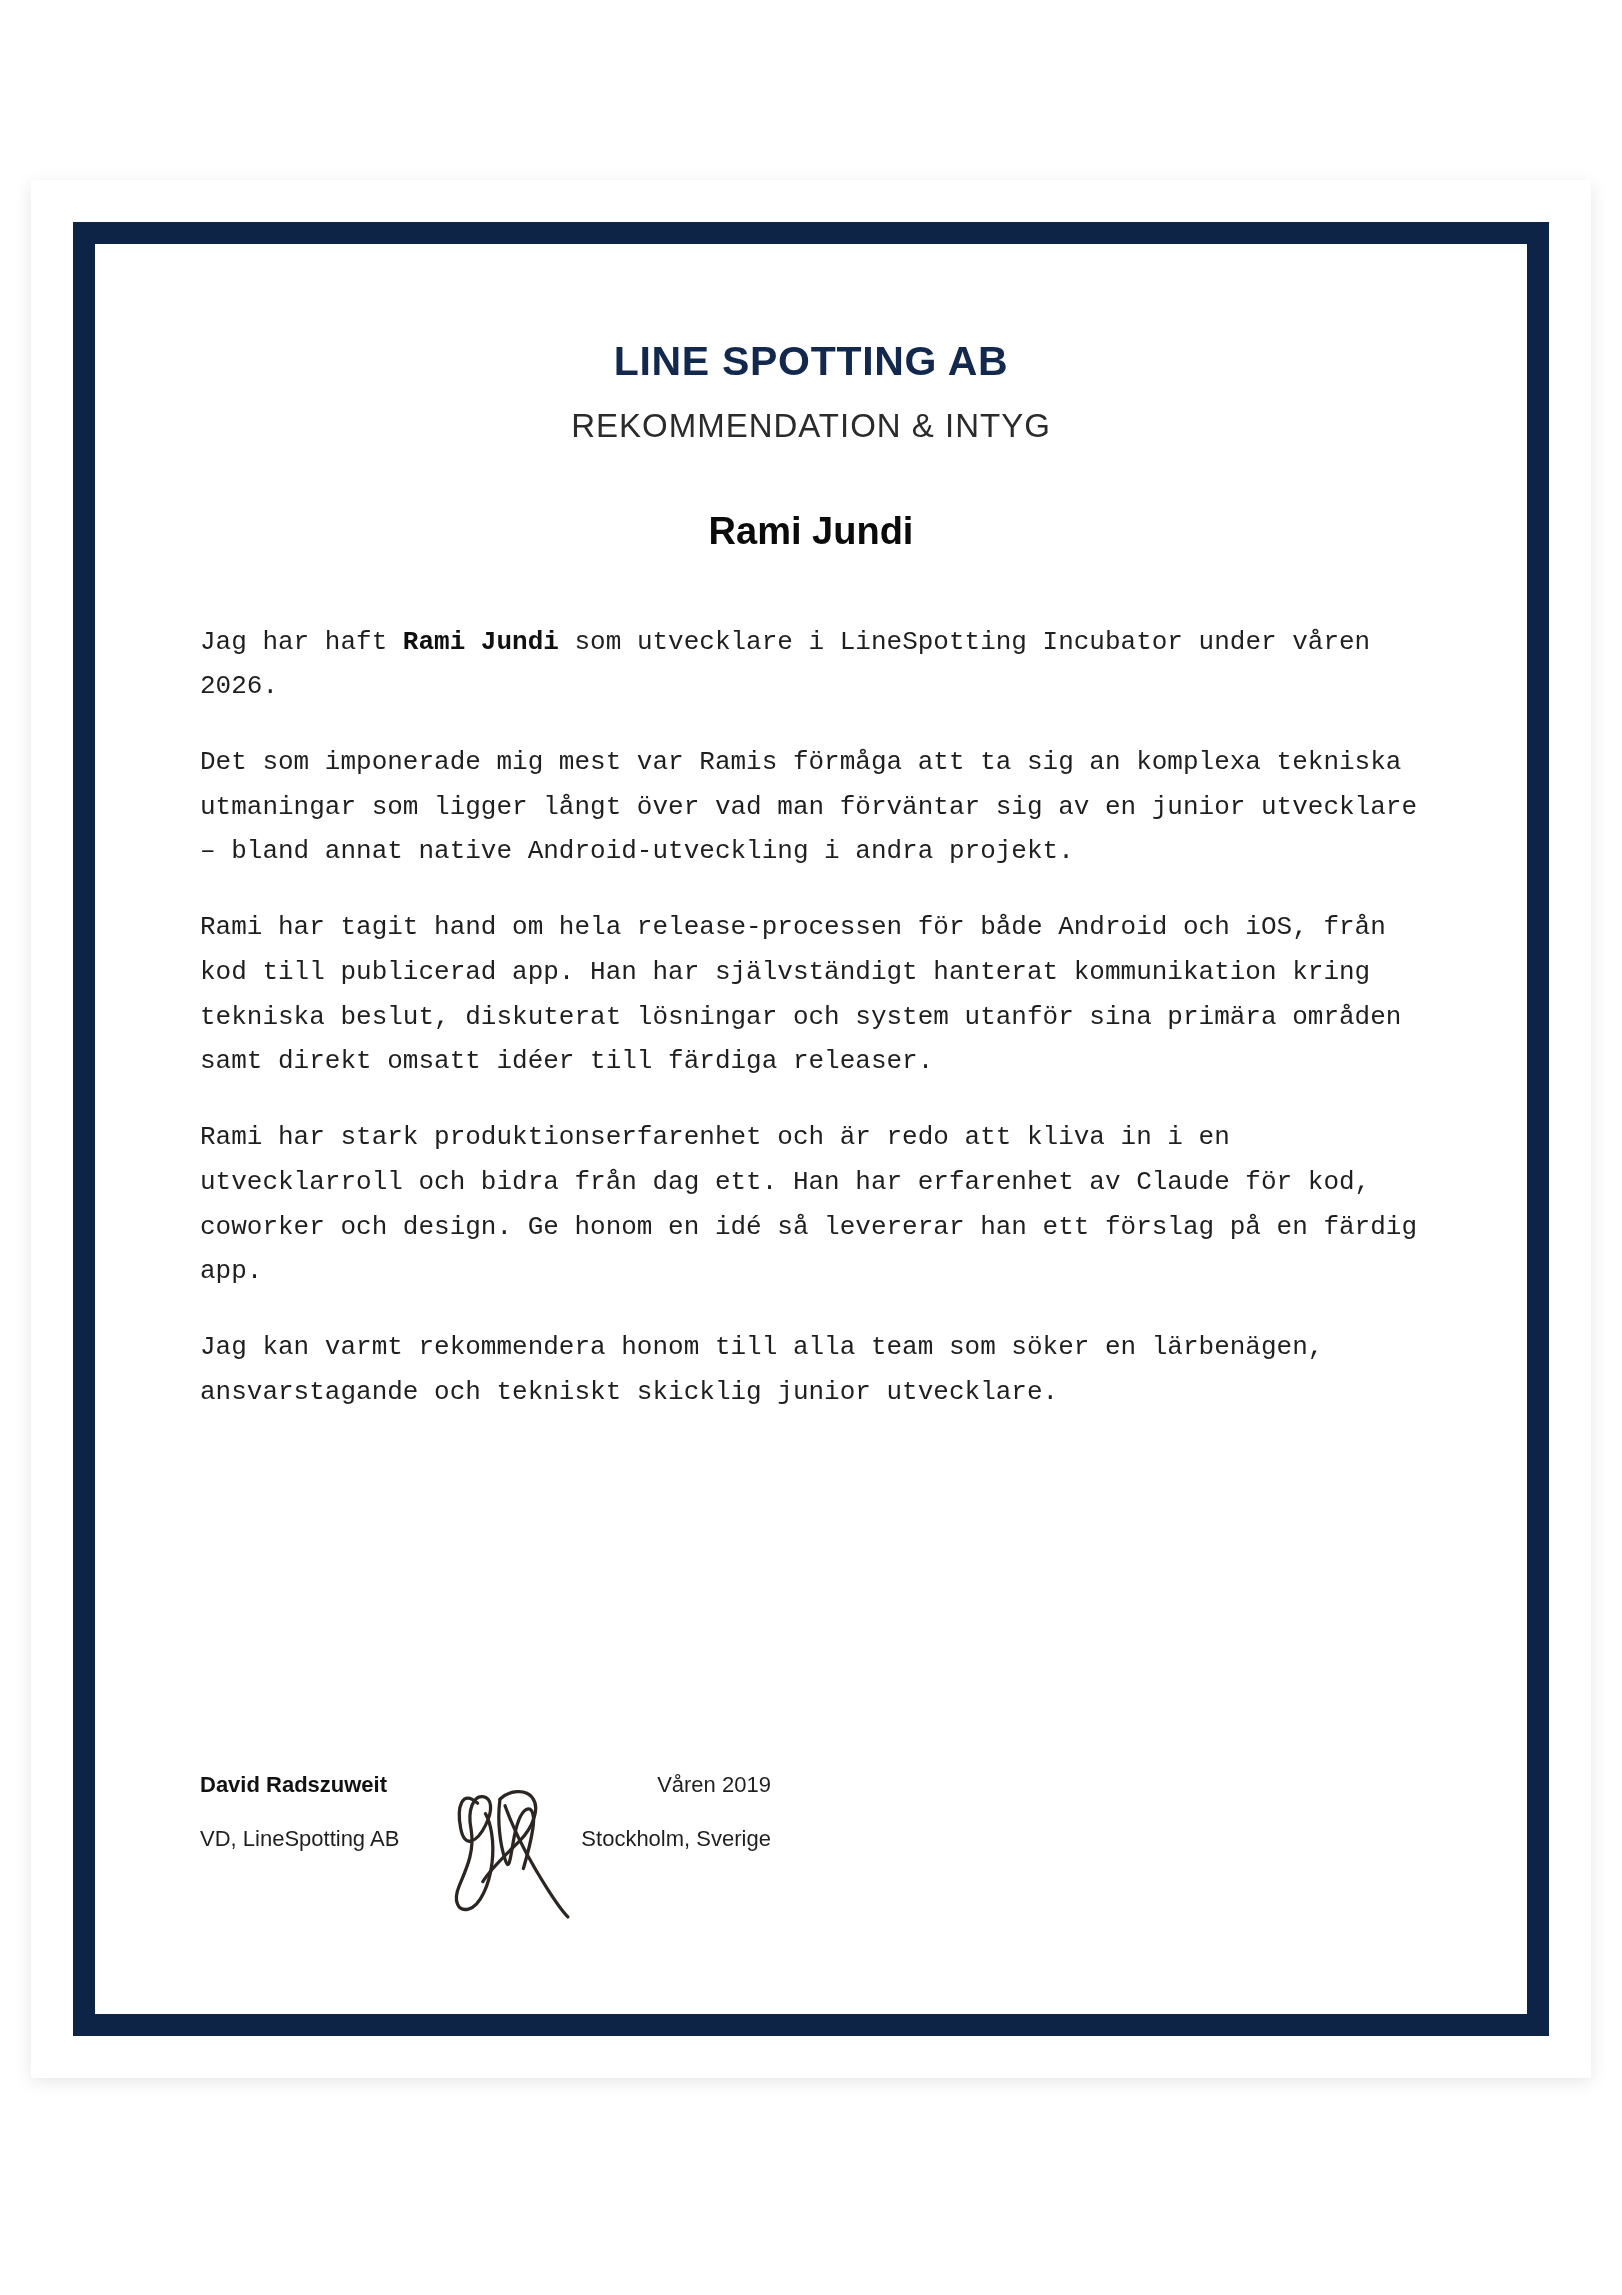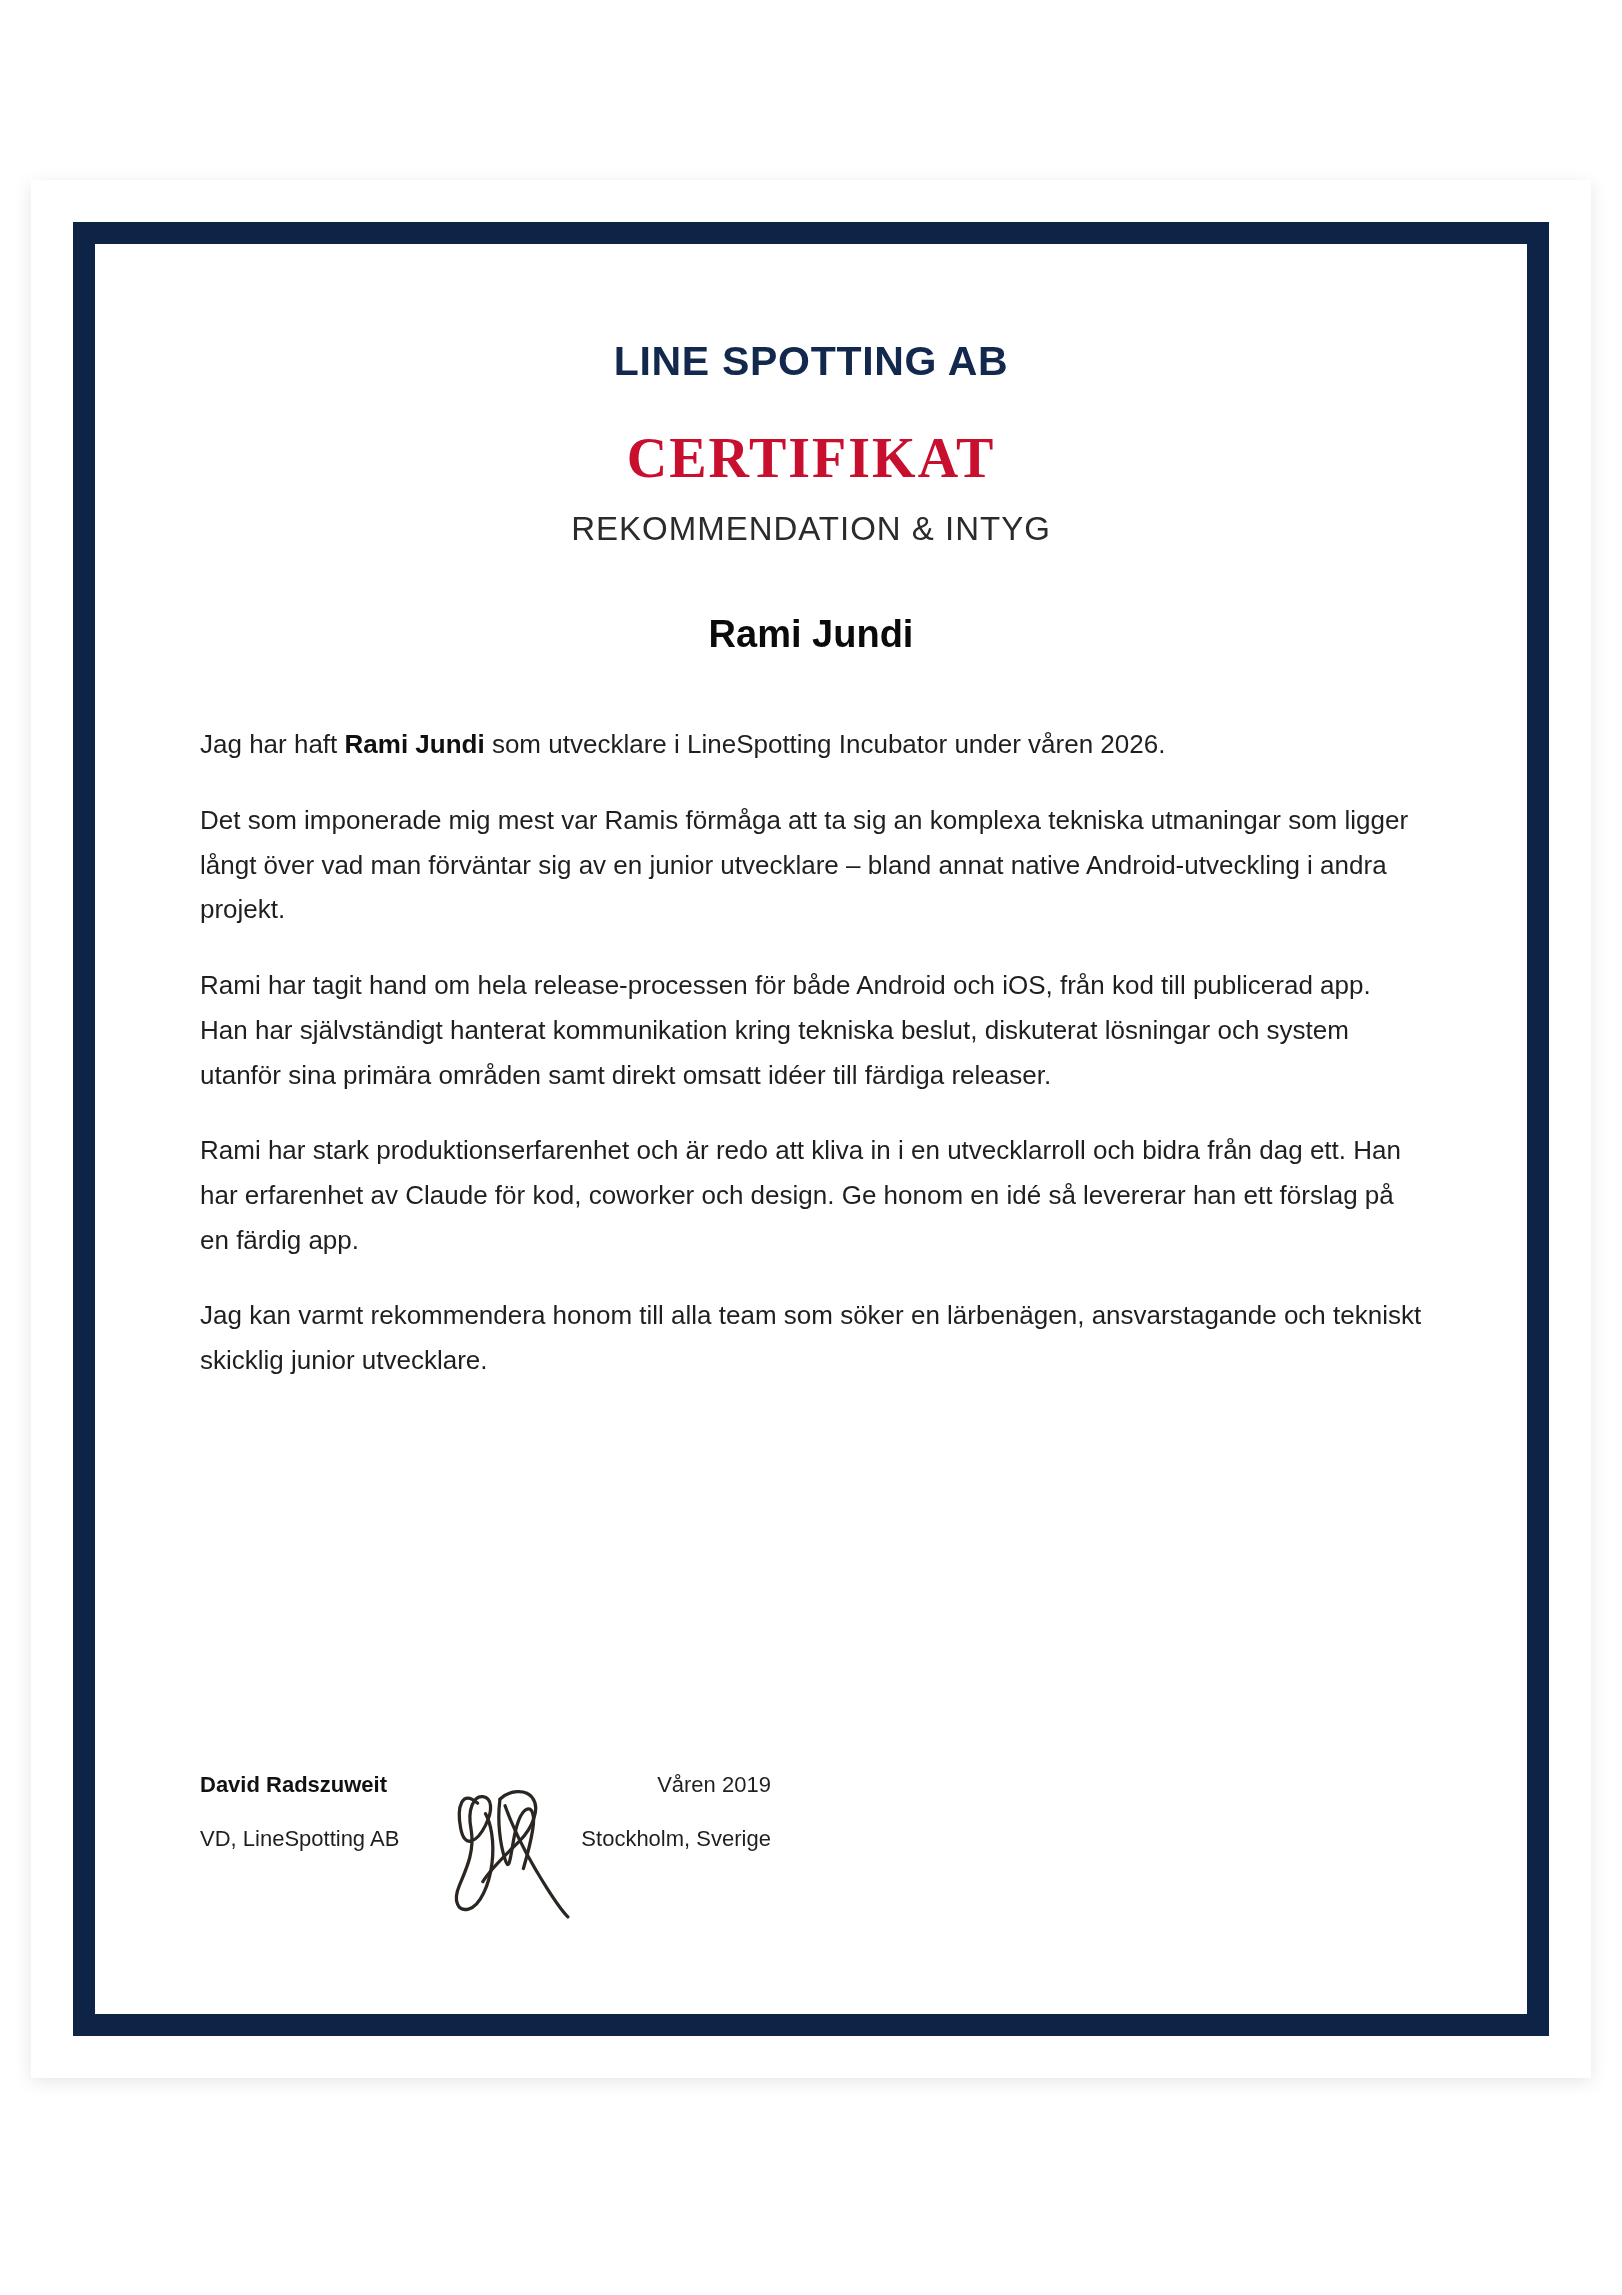--- a/index.html
+++ b/index.html
@@ -105,20 +105,21 @@
     font-size: 38px;
     font-weight: bold;
     color: #0b0b0b;
     margin: 63px 0 0 0;
     line-height: 1.2;
   }
 
   
   .body-text {
     margin: 65px 105px 0 105px;
+    font-family: Liberation Mono, monospace;
   }
   .para {
     font-size: 26px;
     line-height: 1.72;
     color: #1f1f1f;
     margin: 0 0 31px 0;
     text-align: left;
   }
   .para:last-child { margin-bottom: 0; }
   .para b { font-weight: bold; color: #101010; }
@@ -177,21 +178,20 @@
 </head>
 <body>
 
 <div class="page">
   <div class="card">
     <div class="frame">
       <div class="inner">
 
         <div class="header">
           <div class="org-name">LINE SPOTTING AB</div>
-          <div class="cert-word">CERTIFIKAT</div>
           <div class="cert-sub">REKOMMENDATION &amp; INTYG</div>
           <div class="recipient">Rami Jundi</div>
         </div>
 
         <div class="body-text">
             <p class="para"><span>Jag har haft </span><b>Rami Jundi</b><span> som utvecklare i LineSpotting Incubator under våren 2026.</span></p>
             <p class="para"><span>Det som imponerade mig mest var Ramis förmåga att ta sig an komplexa tekniska utmaningar som ligger långt över vad man förväntar sig av en junior utvecklare – bland annat native Android-utveckling i andra projekt.</span></p>
             <p class="para"><span>Rami har tagit hand om hela release-processen för både Android och iOS, från kod till publicerad app. Han har självständigt hanterat kommunikation kring tekniska beslut, diskuterat lösningar och system utanför sina primära områden samt direkt omsatt idéer till färdiga releaser.</span></p>
             <p class="para"><span>Rami har stark produktionserfarenhet och är redo att kliva in i en utvecklarroll och bidra från dag ett. Han har erfarenhet av Claude för kod, coworker och design. Ge honom en idé så levererar han ett förslag på en färdig app.</span></p>
             <p class="para"><span>Jag kan varmt rekommendera honom till alla team som söker en lärbenägen, ansvarstagande och tekniskt skicklig junior utvecklare.</span></p>

